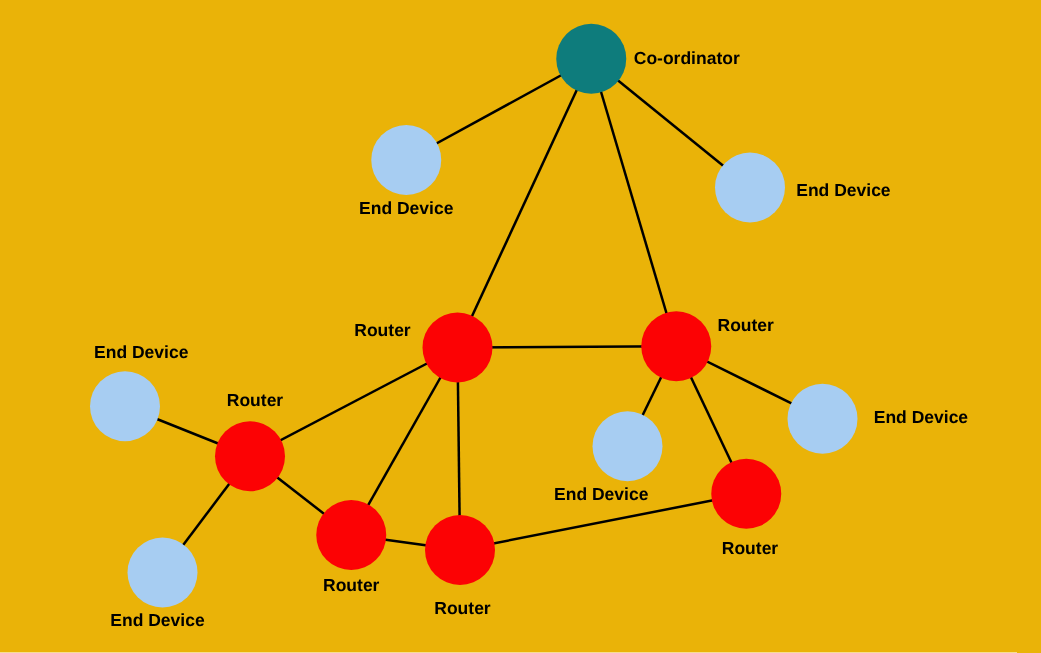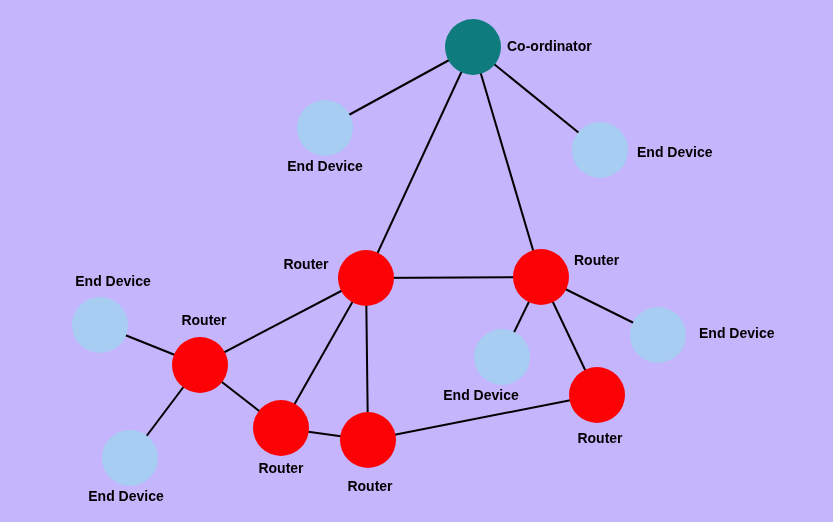--- a/index.html
+++ b/index.html
@@ -4,21 +4,21 @@
 <style>
   html, body {
     margin: 0;
     padding: 0;
     background: #ffffff;
   }
   .diagram-wrap {
     position: relative;
     width: 833px;
     height: 522px;
-    background: #c4b5fd;
+    background: #eab308;
     overflow: hidden;
   }
   .node-label {
     font-family: "Liberation Sans", sans-serif;
     font-size: 14px;
     font-weight: bold;
     fill: #000000;
   }
 </style>
 </head>

